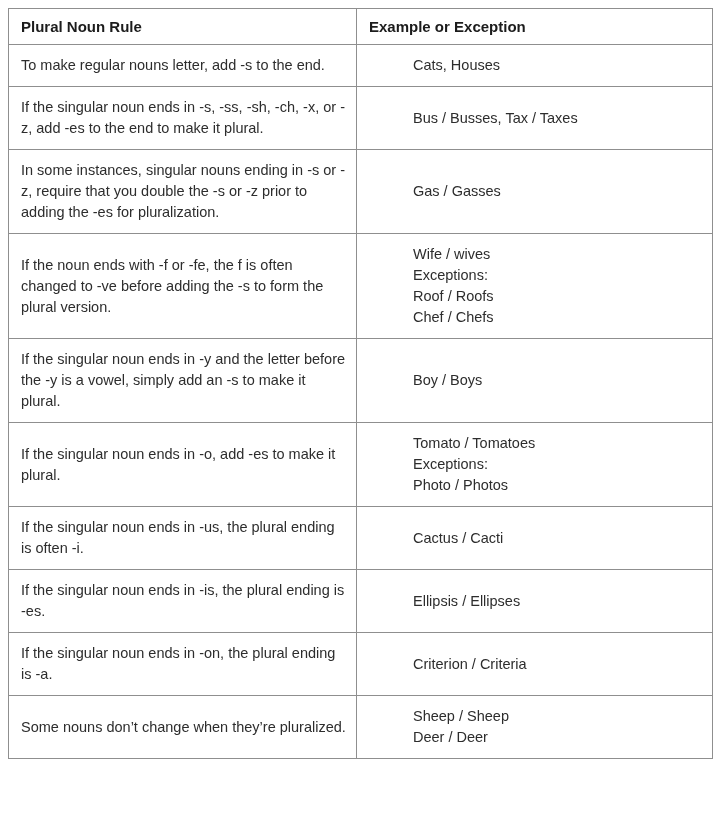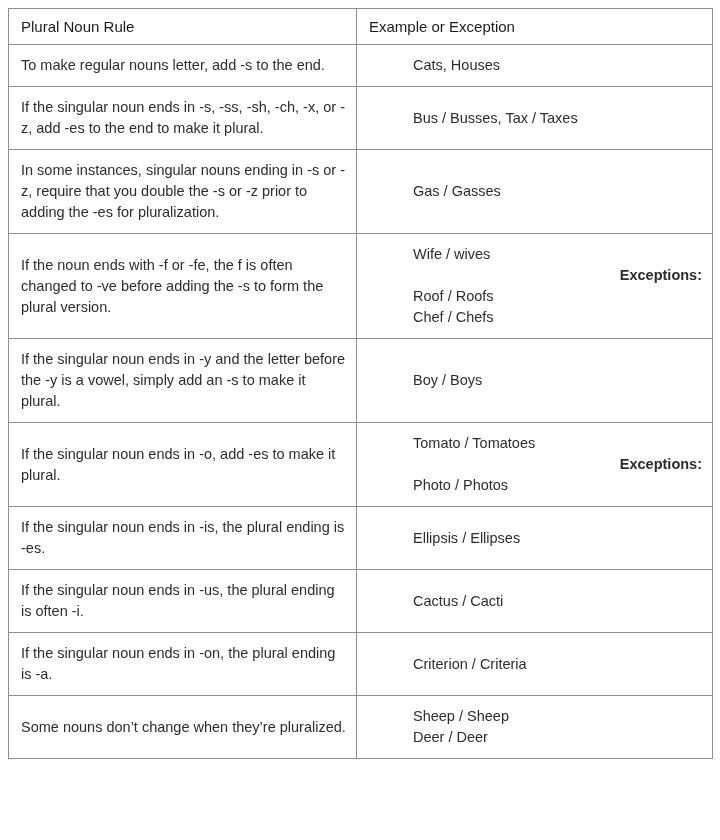--- a/index.html
+++ b/index.html
@@ -28,33 +28,32 @@
   th, td {
     border: 1px solid #8f8f8f;
     vertical-align: middle;
     text-align: left;
     font-size: 14.5px;
     line-height: 21px;
     padding: 10px 10px 10px 12px;
     word-wrap: break-word;
   }
   th {
-    font-weight: normal;
+    font-weight: bold;
     font-size: 15px;
     color: #1c1c1c;
     padding-top: 7px;
     padding-bottom: 7px;
   }
   td .line {
     display: block;
     margin-left: 44px;
   }
   td .line.bold {
-    font-weight: bold;
-    text-align: right;
+    font-weight: normal;
   }
 </style>
 </head>
 <body>
 
 <div class="table-wrap">
   <table class="rules-table">
     <colgroup>
       <col class="col-rule">
       <col class="col-example">
@@ -101,29 +100,29 @@
         </tr>
         <tr>
           <td>If the singular noun ends in -o, add -es to make it plural.</td>
           <td>
             <span class="line">Tomato / Tomatoes</span>
             <span class="line bold">Exceptions:</span>
             <span class="line">Photo / Photos</span>
           </td>
         </tr>
         <tr>
+          <td>If the singular noun ends in -us, the plural ending is often -i.</td>
+          <td>
+            <span class="line">Cactus / Cacti</span>
+          </td>
+        </tr>
+        <tr>
           <td>If the singular noun ends in -is, the plural ending is -es.</td>
           <td>
             <span class="line">Ellipsis / Ellipses</span>
-          </td>
-        </tr>
-        <tr>
-          <td>If the singular noun ends in -us, the plural ending is often -i.</td>
-          <td>
-            <span class="line">Cactus / Cacti</span>
           </td>
         </tr>
         <tr>
           <td>If the singular noun ends in -on, the plural ending is -a.</td>
           <td>
             <span class="line">Criterion / Criteria</span>
           </td>
         </tr>
         <tr>
           <td>Some nouns don’t change when they’re pluralized.</td>

